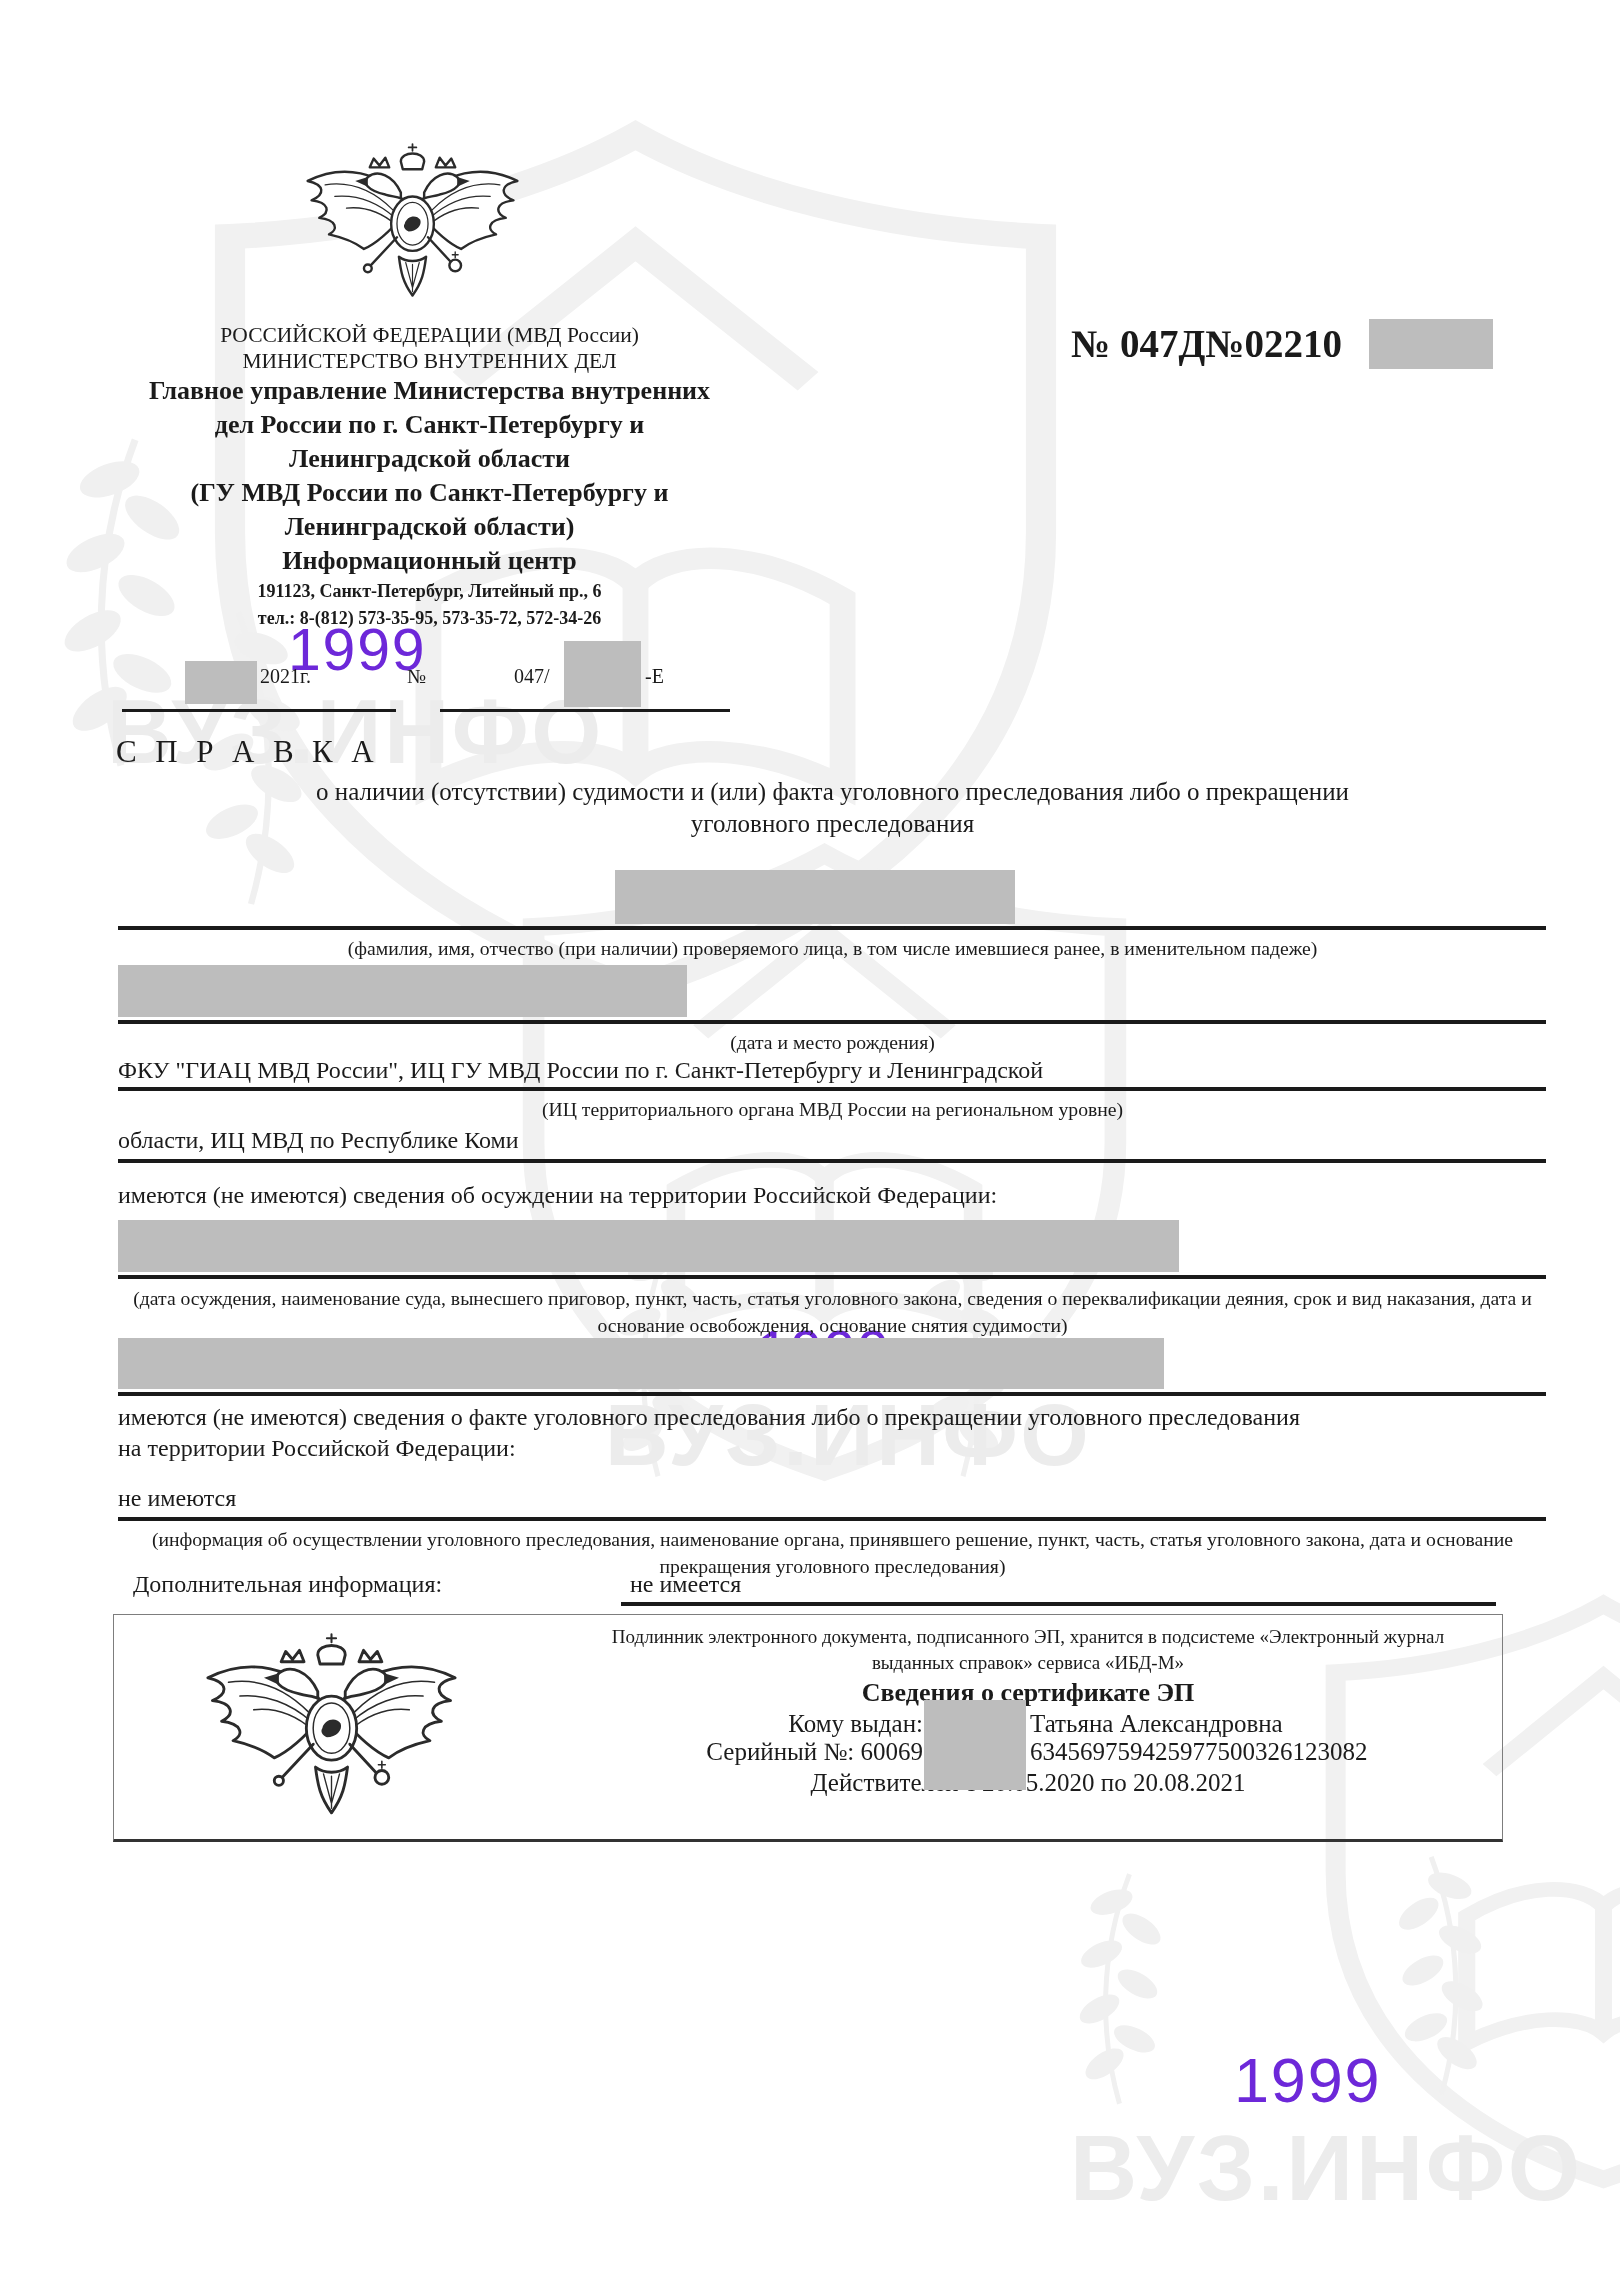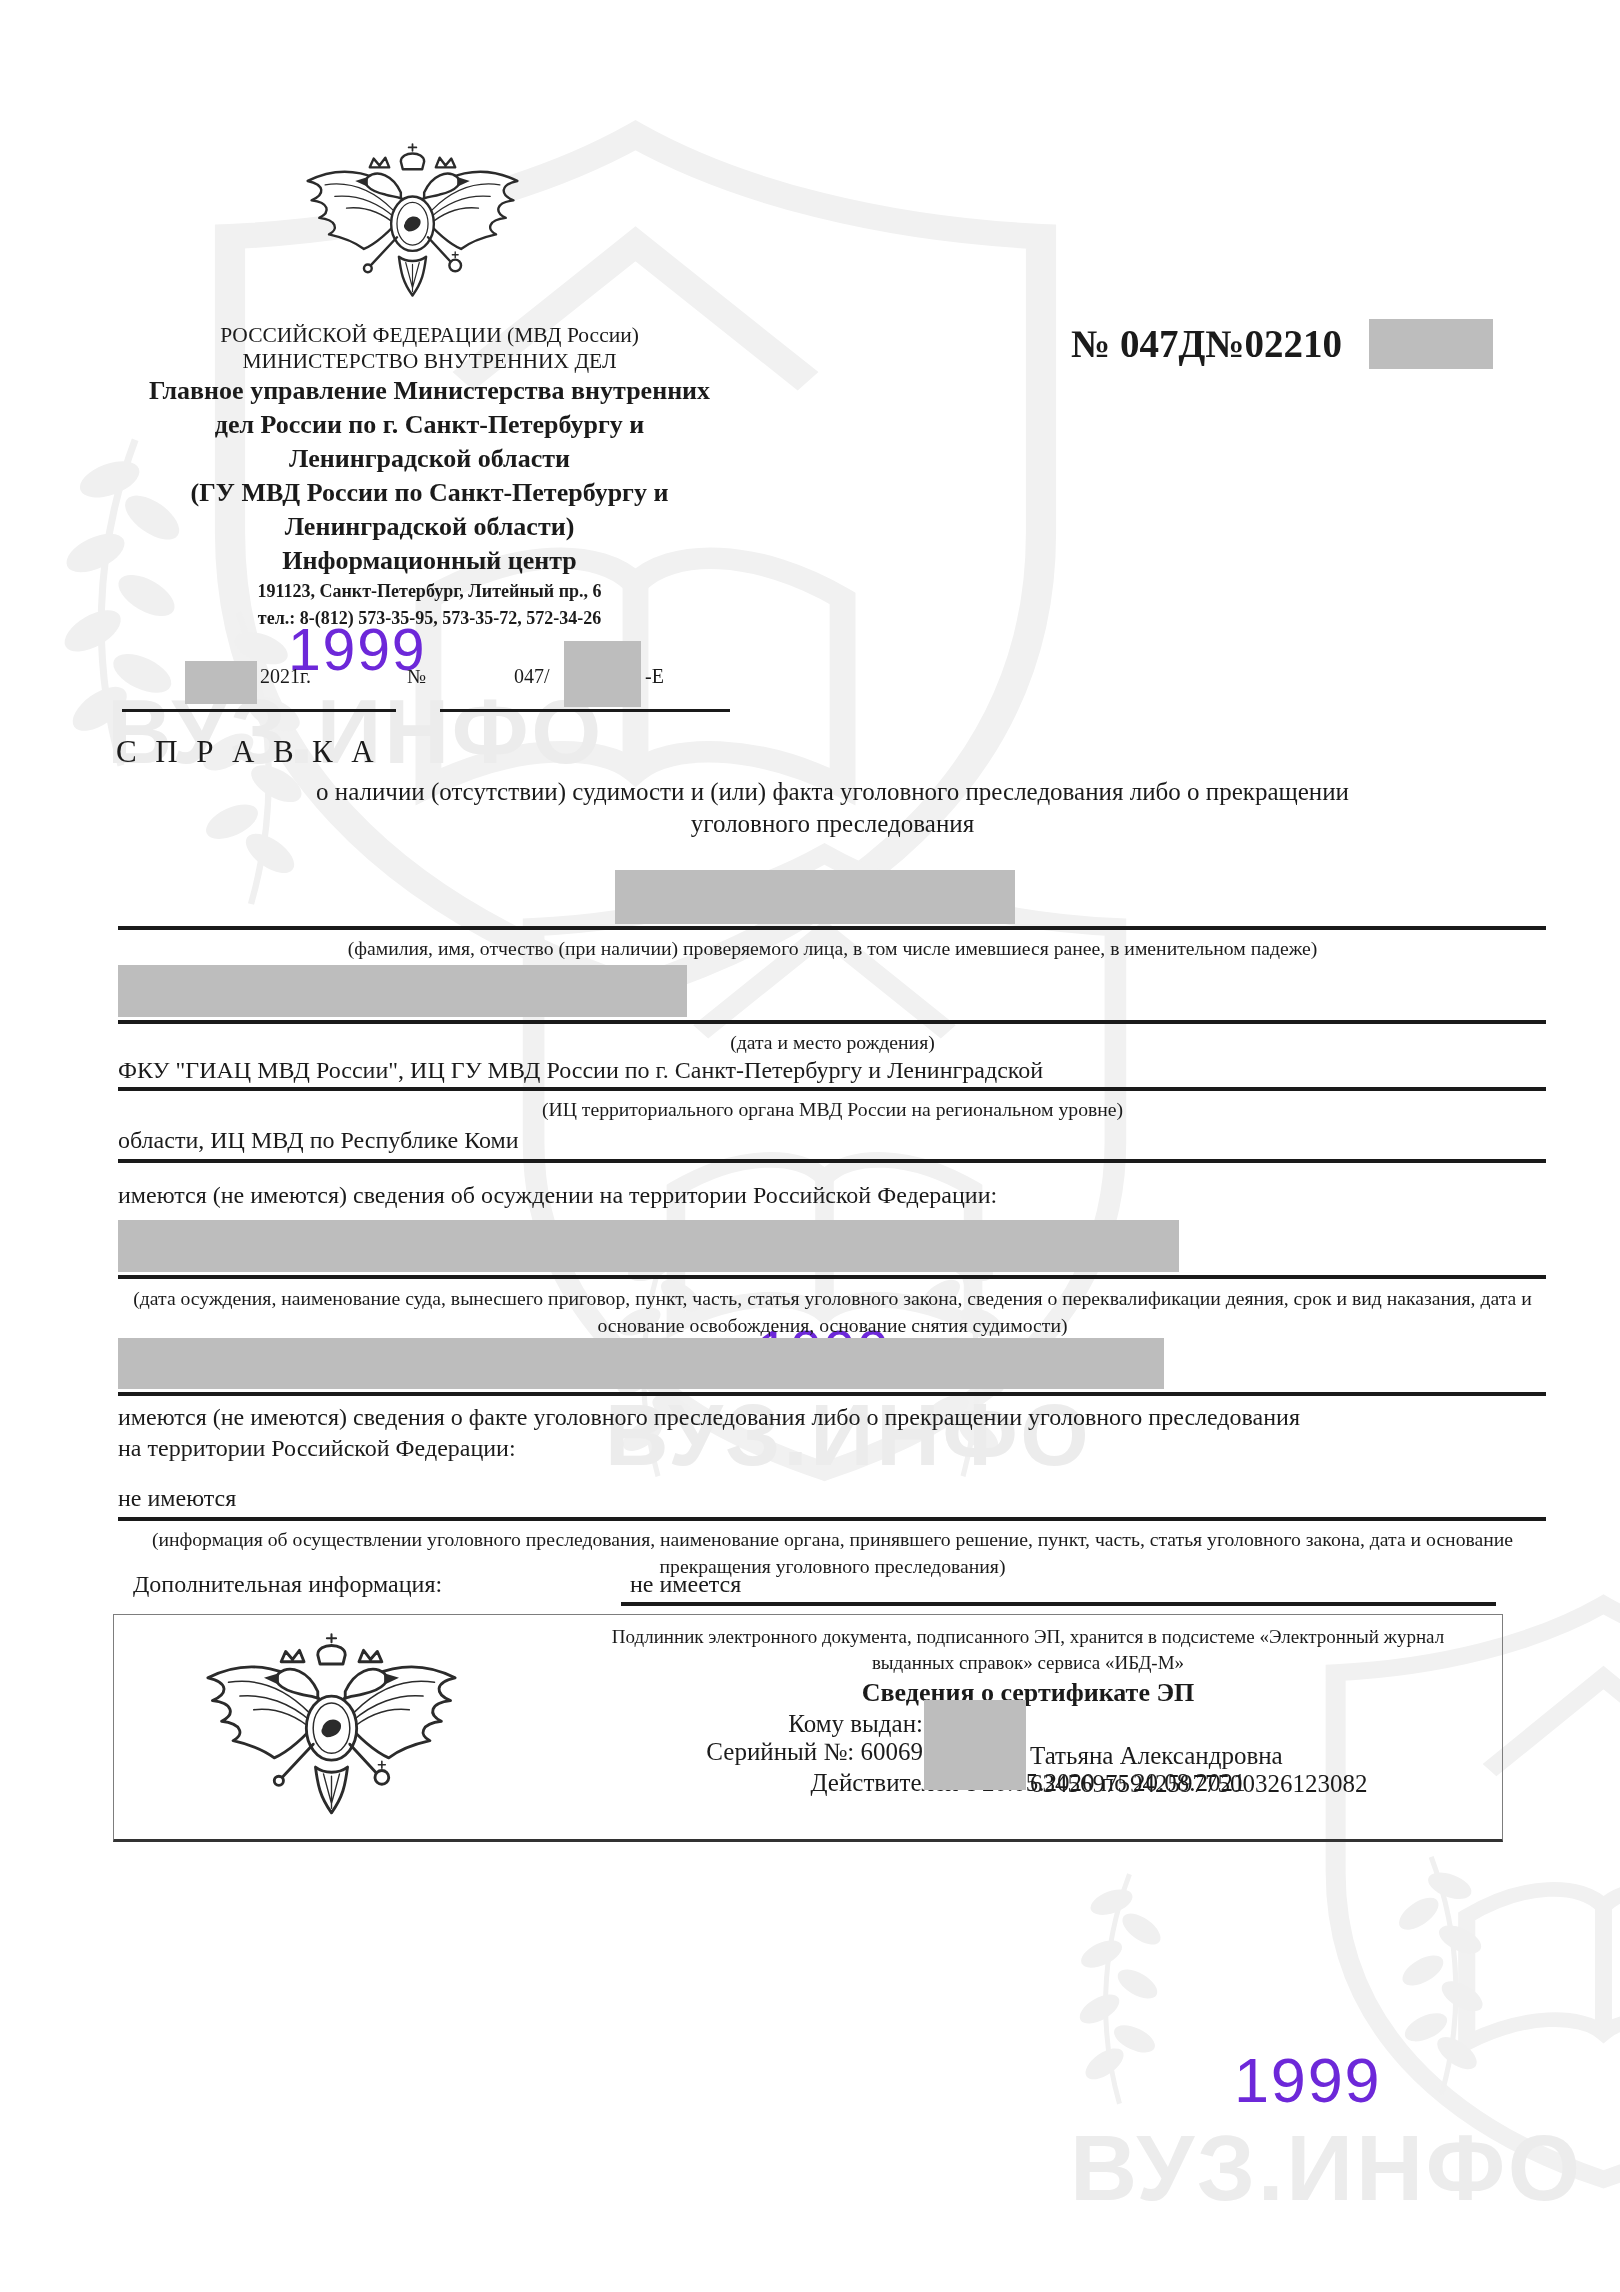--- a/index.html
+++ b/index.html
@@ -74,21 +74,21 @@
   .cert-box{
     position:absolute; left:113px; top:1614px; width:1390px; height:228px;
     border:0.9px solid #7d7d7d; border-bottom:3.6px solid #333333;
     box-sizing:border-box; background:transparent; z-index:1;
   }
   .cert-note{font-size:19px; line-height:26px;}
   .cert-title{font-size:26px; font-weight:bold; line-height:32px;}
   .cert-line{font-size:25px; line-height:29.6px; white-space:nowrap;}
   .cert-center{position:absolute; left:555px; width:946px; text-align:center; z-index:1;}
   .cert-right{position:absolute; left:466px; width:457px; text-align:right; z-index:1;}
-  .cert-left{position:absolute; left:1030px; text-align:left; z-index:1;margin-top:32px;}
+  .cert-left{position:absolute; left:1030px; text-align:left; z-index:1;}
 
   .eagle-svg{position:absolute; z-index:1;}
 </style>
 </head>
 <body>
 
 <svg width="0" height="0" style="position:absolute" aria-hidden="true">
   <defs>
 
     <symbol id="eagle" viewBox="0 0 240 180">

